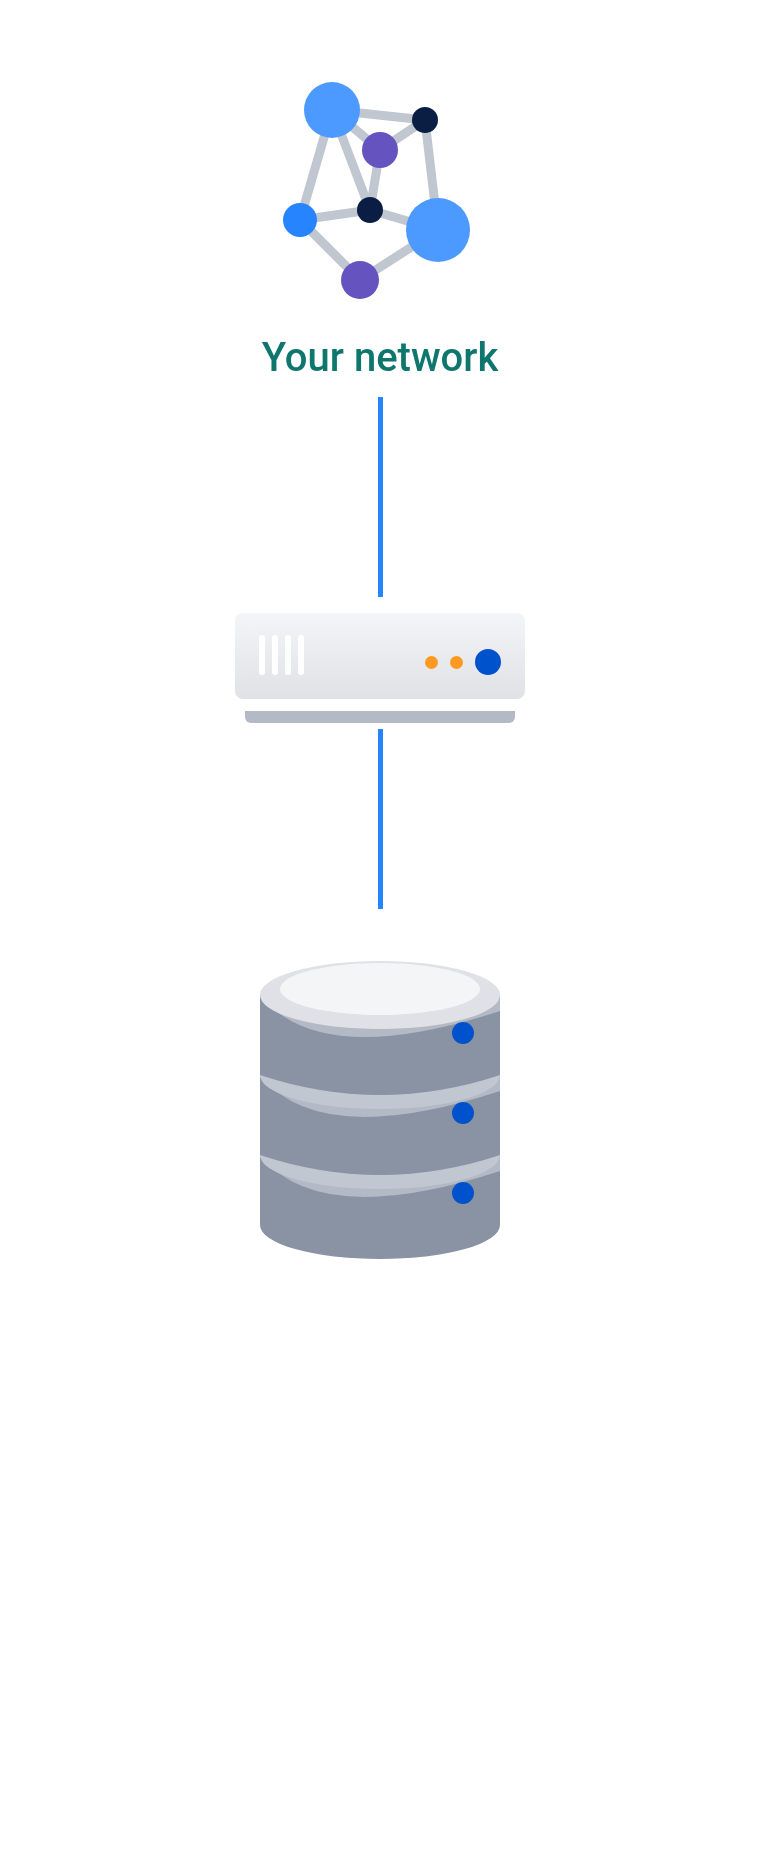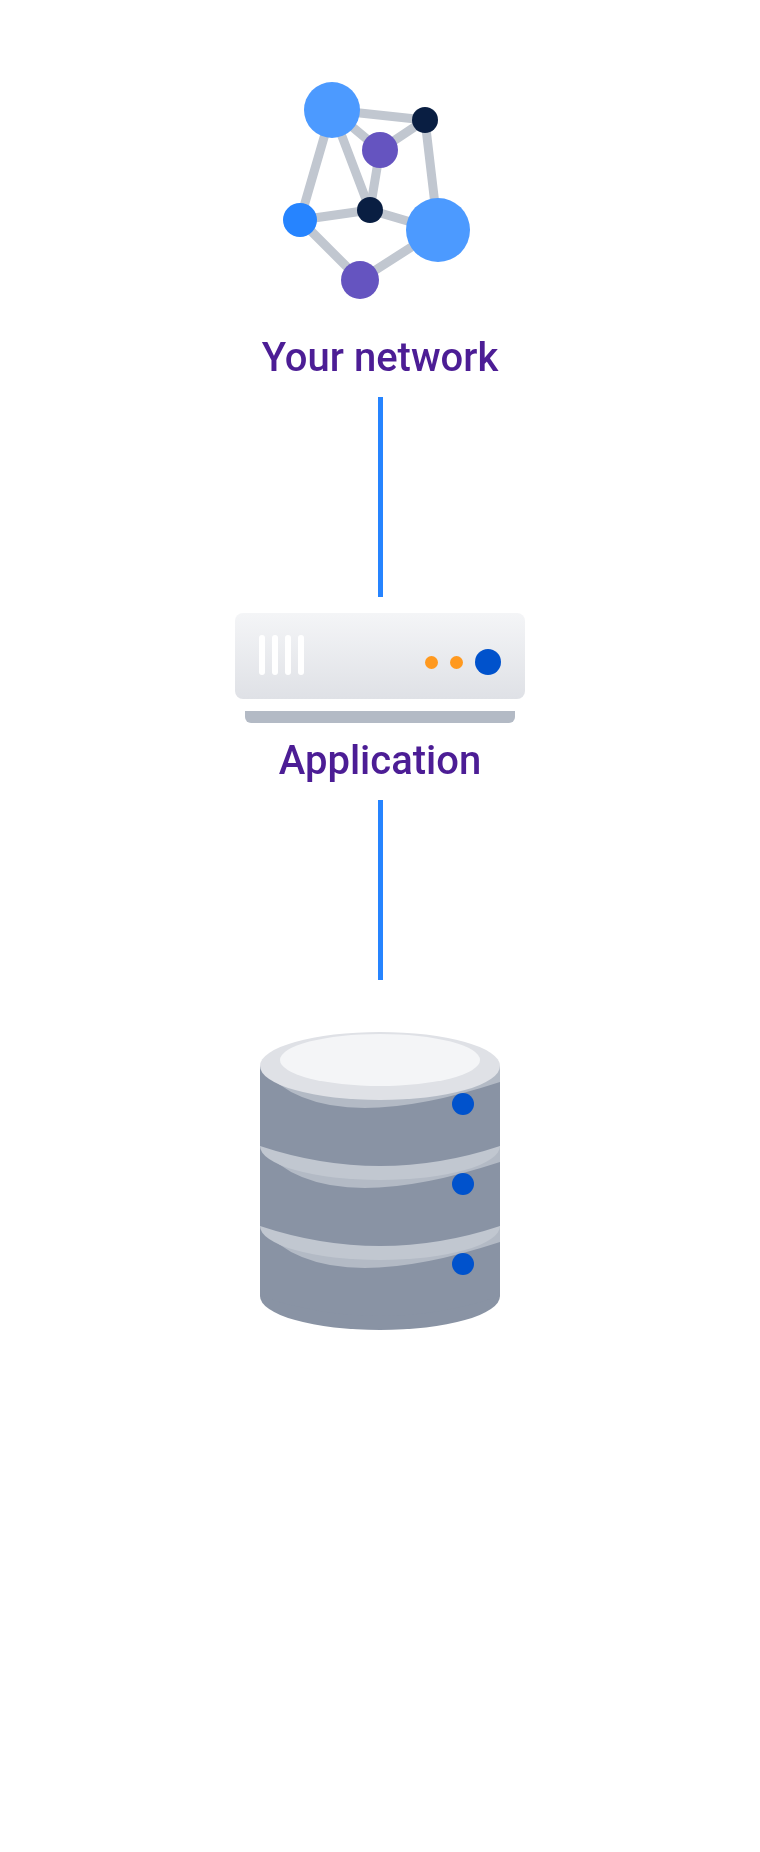--- a/index.html
+++ b/index.html
@@ -14,21 +14,21 @@
     padding-top: 70px;
   }
   .tier {
     display: flex;
     flex-direction: column;
     align-items: center;
   }
   .label {
     font-size: 40px;
     font-weight: 500;
-    color: #4c1d95;
+    color: #0f766e;
     margin-top: 24px;
   }
   .connector {
     width: 5px;
     background: #2684FF;
     margin: 16px 0;
   }
   .connector1 { height: 200px; }
   .connector2 { height: 180px; }
 
@@ -106,21 +106,20 @@
         <div class="server-slot"></div>
         <div class="server-slot"></div>
       </div>
       <div class="server-lights">
         <div class="light orange"></div>
         <div class="light orange"></div>
         <div class="light blue"></div>
       </div>
     </div>
   </div>
-  <div class="label">Application</div>
 </div>
 
 <div class="connector connector2"></div>
 
 <div class="tier">
   <div class="db-icon">
     <svg viewBox="0 0 280 340" width="280" height="340">
 
       <ellipse cx="140" cy="300" rx="120" ry="34" fill="#8993A4"></ellipse>
       <rect x="20" y="230" width="240" height="70" fill="#B3BAC5"></rect>

